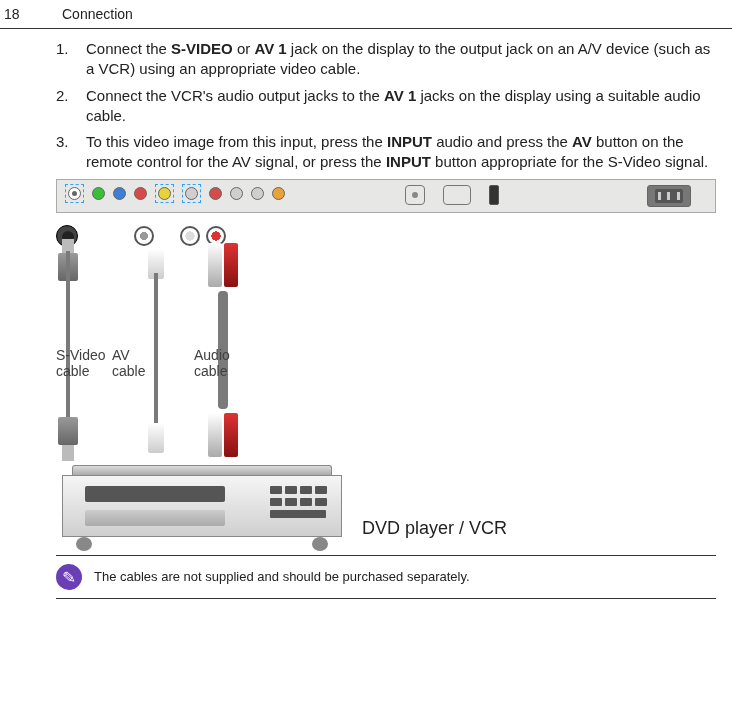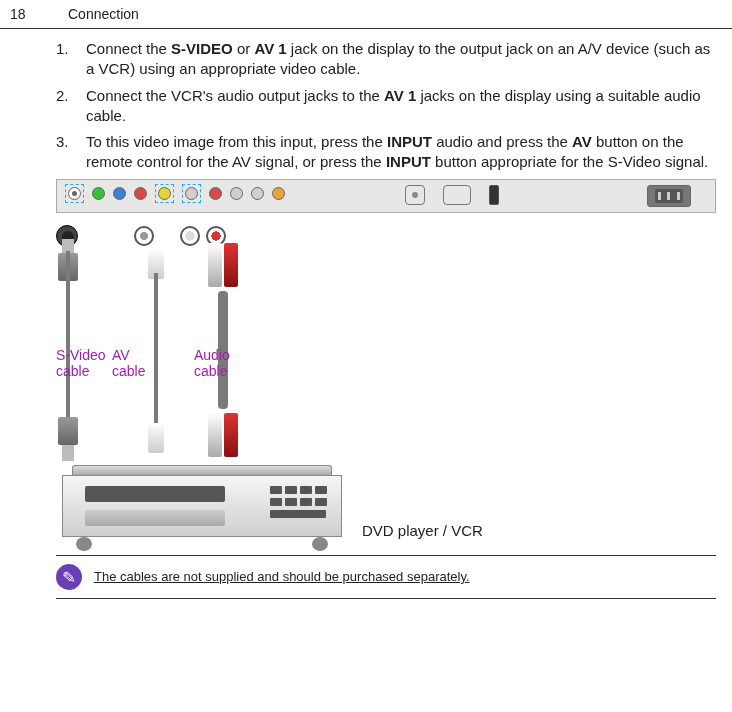--- a/index.html
+++ b/index.html
@@ -3,21 +3,21 @@
 <meta charset="utf-8">
 <style>
   * { box-sizing: border-box; margin: 0; padding: 0; }
   html, body { width: 732px; height: 712px; font-family: "Gill Sans", "Gill Sans MT", "Segoe UI", sans-serif; color: #222; }
   body { padding: 0; }
 
   .page { width: 732px; height: 712px; position: relative; }
 
   .header {
     display: flex; align-items: baseline; gap: 28px;
-    padding: 6px 10px 6px 10px;
+    padding: 6px 10px 6px 4px;
     border-bottom: 1px solid #333;
     font-size: 14px;
   }
   .page-num { width: 30px; text-align: left; }
   .chapter { }
 
   .content { padding: 10px 10px 0 56px; }
 
   .section-title {
     color: #6a3fb5;
@@ -104,21 +104,21 @@
 
   .audio-cable{ position:absolute; left:138px; top:10px; width:60px; height:226px;}
   .audio-cable .line{ position:absolute;left:24px;top:56px;width:10px;height:118px;background:#7a7a7a; border-radius:4px;}
   .audio-cable .plug-w{ position:absolute; width:14px;height:44px;border-radius:2px;}
   .audio-cable .plug-r{ position:absolute; width:14px;height:44px;border-radius:2px;}
   .audio-cable .plug-w.top{ left:14px; top:8px; background:linear-gradient(#fff,#aaa);}
   .audio-cable .plug-r.top{ left:30px; top:8px; background:linear-gradient(#d33,#811);}
   .audio-cable .plug-w.bot{ left:14px; top:178px; background:linear-gradient(#fff,#aaa);}
   .audio-cable .plug-r.bot{ left:30px; top:178px; background:linear-gradient(#d33,#811);}
 
-  .cable-label{ position:absolute; font-size:14px; color:#a21caf; line-height:1.2;}
+  .cable-label{ position:absolute; font-size:14px; color:#404040; line-height:1.2;}
   .lbl-sv{ left:0px; top:122px; width:60px;}
   .lbl-av{ left:56px; top:122px; width:50px;}
   .lbl-audio{ left:138px; top:122px; width:60px;}
 
   
   .dvd{
     position:absolute; left:0; bottom:0; width:292px; height:90px;
   }
   .dvd-top{ width:260px;height:10px;background:linear-gradient(#ddd,#aaa); margin:0 auto; border-radius:3px 3px 0 0; border:1px solid #888; border-bottom:none;}
   .dvd-body{
@@ -128,34 +128,34 @@
   }
   .dvd-body .tray{ position:absolute; left:22px; top:10px; width:140px; height:16px; background:#555; border-radius:2px;}
   .dvd-body .panel{ position:absolute; left:22px; top:34px; width:140px; height:16px; background:linear-gradient(#ccc,#aaa); border-radius:2px;}
   .dvd-body .btn-grid{ position:absolute; right:14px; top:10px; display:flex; flex-direction:column; gap:4px;}
   .dvd-body .btn-row{ display:flex; gap:3px;}
   .dvd-body .btn{ width:12px;height:8px;background:#555;border-radius:1px;}
   .dvd-body .long{ width:56px;height:8px;background:#555;border-radius:1px;}
   .dvd-feet{ display:flex; justify-content:space-between; padding:0 20px;}
   .dvd-foot{ width:16px;height:14px;border-radius:50%;background:#888;}
 
-  .dvd-label{ position:absolute; left:306px; bottom:16px; font-size:15px;}
+  .dvd-label{ position:absolute; left:306px; bottom:16px; font-size:18px;}
 
   
   .note-rule{ border:none; border-top:1px solid #333; width:660px;}
   .note{
     width:660px; display:flex; align-items:center; gap:12px;
     padding:8px 0;
   }
   .note-icon{
     width:26px;height:26px;border-radius:50%;background:#6a3fb5;
     display:flex;align-items:center;justify-content:center;
     color:#fff; font-size:16px; transform:rotate(-4deg);
   }
-  .note-text{ font-size:13px;text-decoration:underline; }
+  .note-text{ font-size:13px; }
 
 </style>
 </head>
 <body>
 
 <div class="page">
 
   <div class="header">
     <div class="page-num">18</div>
     <div class="chapter">Connection</div>

